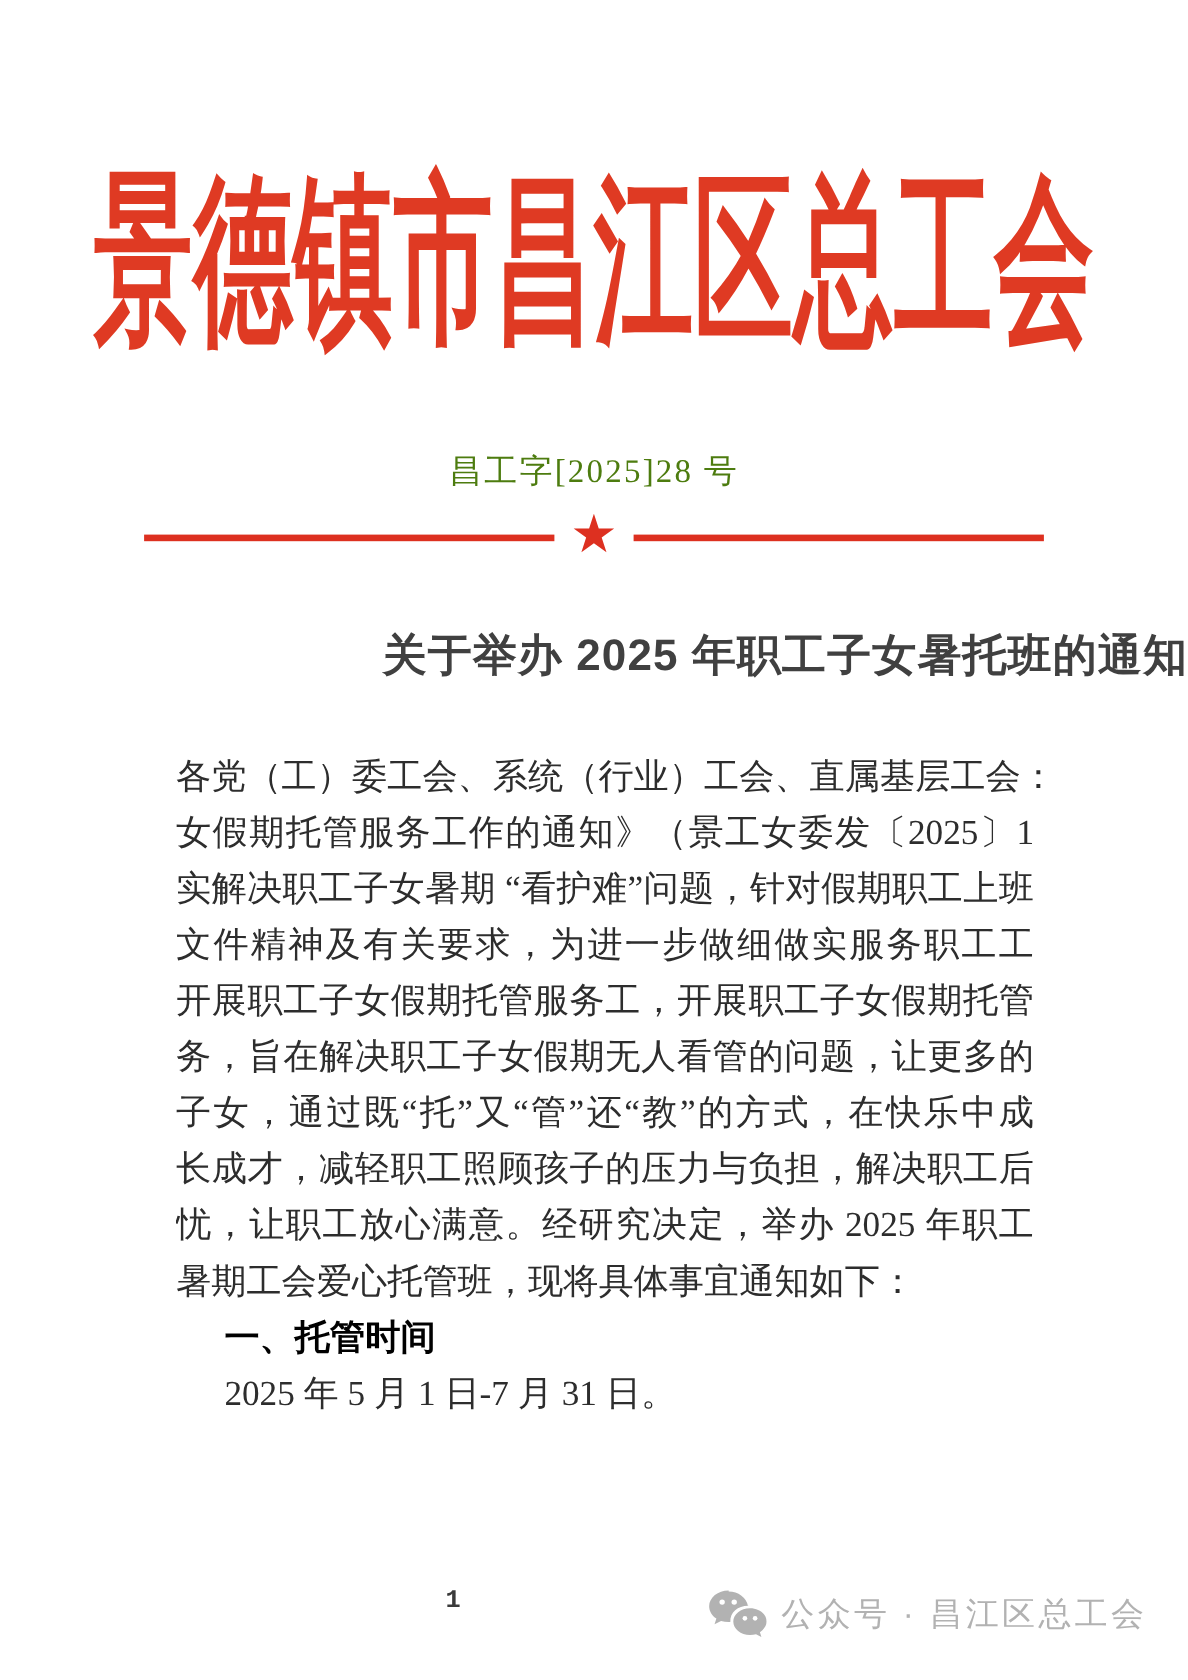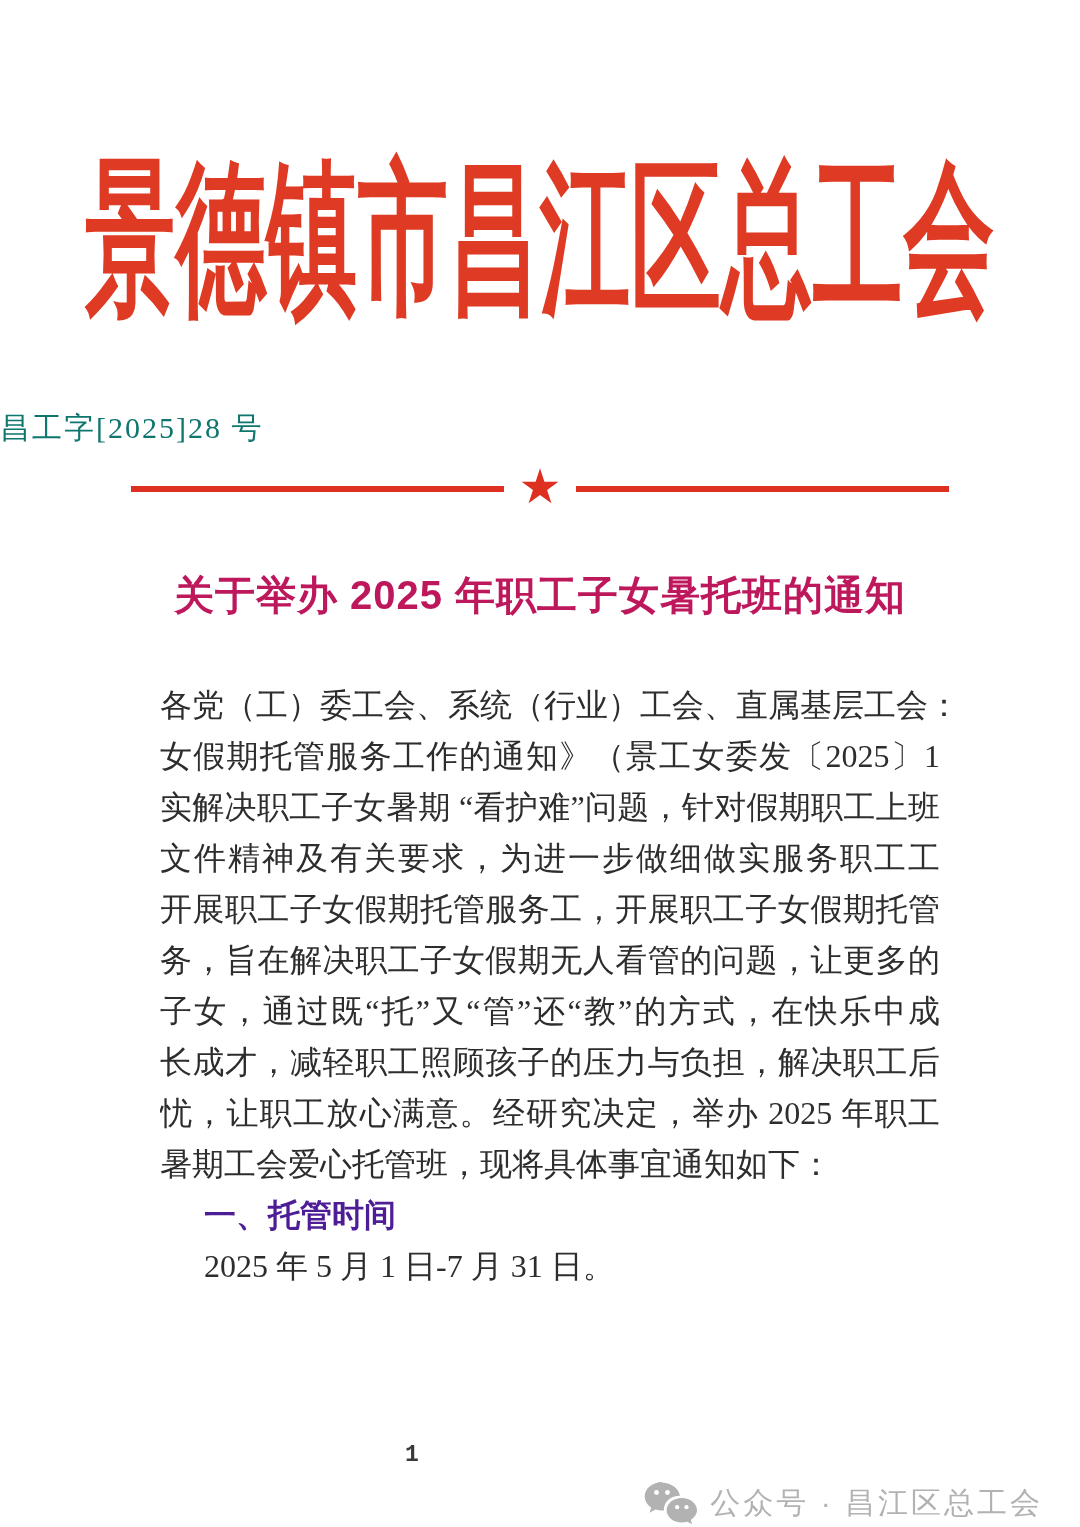--- a/index.html
+++ b/index.html
@@ -38,22 +38,23 @@
     transform-origin: center center;
     font-family: "Liberation Serif", "DejaVu Serif", serif;
   }
 
   
   .doc-number {
     position: absolute;
     top: 396px;
     left: 0;
     width: 100%;
+    text-align: center;
     font-size: 30px;
-    color: #0f766e;
+    color: #4d7c0f;
     letter-spacing: 2px;
   }
 
   
   .divider {
     position: absolute;
     top: 452px;
     left: 131px;
     width: 818px;
     height: 50px;
@@ -72,24 +73,24 @@
     margin: 0 14px;
     padding-bottom: 4px;
   }
 
   
   .doc-title {
     position: absolute;
     top: 556px;
     left: 0;
     width: 100%;
-    text-align: center;
+    text-align: right;
     font-size: 40px;
     font-weight: bold;
-    color: #be185d;
+    color: #404040;
     letter-spacing: 1px;
     font-family: "Liberation Sans", "DejaVu Sans", sans-serif;
   }
 
   
   .doc-body {
     position: absolute;
     top: 668px;
     left: 160px;
     width: 780px;
@@ -106,40 +107,40 @@
   .line.fill {
     white-space: normal;
     text-align: justify;
     text-align-last: justify;
     overflow: hidden;
   }
   .line.indent { padding-left: 44px; }
   .line.heading {
     font-weight: bold;
     font-family: "Liberation Sans", "DejaVu Sans", sans-serif;
-    color: #4c1d95;
+    color: #000000;
   }
 
   
   .page-number {
     position: absolute;
     top: 1430px;
     left: 392px;
     width: 40px;
     text-align: center;
     font-size: 23px;
     font-weight: bold;
     color: #3a3a3a;
     font-family: "Liberation Mono", "DejaVu Sans Mono", monospace;
   }
 
   
   .watermark {
     position: absolute;
-    top: 1468px;
+    top: 1432px;
     right: 37px;
     display: flex;
     align-items: center;
     gap: 13px;
   }
   .watermark .wm-icon { width: 54px; height: 46px; }
   .watermark .wm-text {
     font-size: 30px;
     color: #b2b2b2;
     letter-spacing: 3px;

